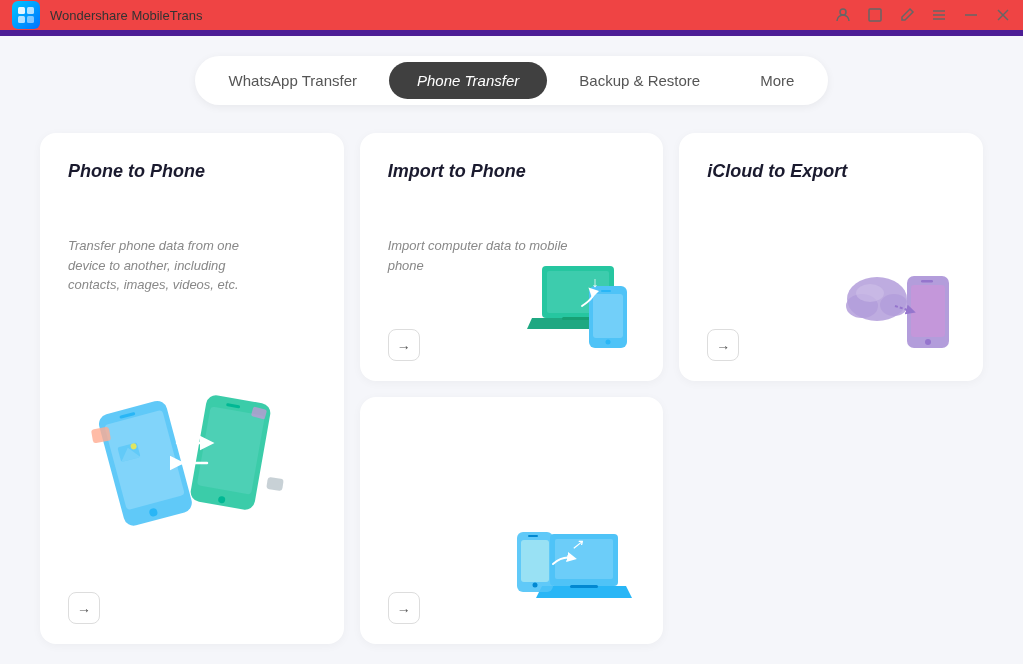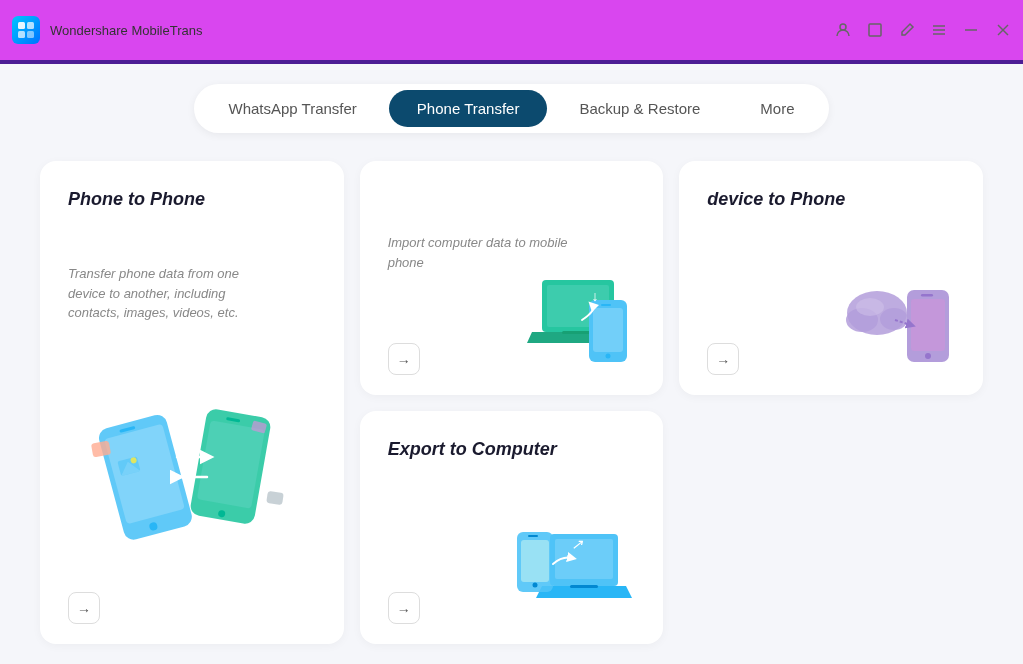--- a/index.html
+++ b/index.html
@@ -8,26 +8,26 @@
       background: #f0f2f5;
       width: 1023px;
       height: 664px;
       overflow: hidden;
       display: flex;
       flex-direction: column;
     }
 
     
     .titlebar {
-      background: #d946ef;
-      height: 64px;
+      background: #ef4444;
+      height: 36px;
       display: flex;
       align-items: center;
       padding: 0 12px;
-      border-bottom: 4px solid #4c1d95;
+      border-bottom: 6px solid #4c1d95;
       flex-shrink: 0;
     }
     .titlebar-logo {
       width: 28px;
       height: 28px;
       border-radius: 6px;
       background: linear-gradient(135deg, #00c6ff, #0072ff);
       display: flex;
       align-items: center;
       justify-content: center;
@@ -82,22 +82,23 @@
       padding: 10px 28px;
       border-radius: 25px;
       font-size: 15px;
       font-weight: 500;
       cursor: pointer;
       color: #555;
       transition: all 0.2s;
       white-space: nowrap;
     }
     .nav-tab.active {
-      background: #0c4a6e;
+      background: #404040;
       color: white;
+      font-style: italic;
     }
 
     
     .cards-grid {
       display: grid;
       grid-template-columns: 1fr 1fr 1fr;
       grid-template-rows: 1fr 1fr;
       gap: 16px;
       flex: 1;
       font-style: italic;
@@ -262,20 +263,21 @@
             <polygon points="42,105 52,93 62,105" fill="#81d4fa" opacity="0.7"></polygon>
             <circle cx="58" cy="93" r="3" fill="#ffeb3b" opacity="0.8"></circle>
           </g>
         </svg>
       </div>
 
       <div class="card-arrow">→</div>
     </div>
 
     <div class="card" style="position:relative; overflow:hidden;">
+      <div class="card-title">Import to Phone</div>
       <div class="card-desc">Import computer data to mobile phone</div>
       <div class="card-arrow" style="margin-top: auto;">→</div>
 
       <div class="illus-container">
         <svg width="130" height="110" viewBox="0 0 130 110">
 
           <g transform="translate(10, 10)">
 
             <rect x="15" y="5" width="72" height="52" rx="4" fill="#26c6a0"></rect>
             <rect x="20" y="10" width="62" height="42" rx="2" fill="#4dd0b5" opacity="0.6"></rect>
@@ -298,21 +300,21 @@
               <path d="M0,0 L5,2.5 L0,5 Z" fill="white"></path>
             </marker>
           </defs>
 
           <text x="78" y="36" font-size="14" fill="white" text-anchor="middle">↓</text>
         </svg>
       </div>
     </div>
 
     <div class="card" style="position:relative; overflow:hidden;">
-      <div class="card-title">device to Phone</div>
+      <div class="card-title">iCloud to Export</div>
       <div class="card-arrow" style="margin-top: auto;">→</div>
 
       <div class="illus-container">
         <svg width="130" height="110" viewBox="0 0 130 110">
 
           <g transform="translate(70, 25)">
             <rect x="0" y="0" width="42" height="72" rx="7" fill="#b39ddb"></rect>
             <rect x="4" y="9" width="34" height="52" rx="3" fill="#ce93d8" opacity="0.6"></rect>
             <rect x="14" y="4" width="12" height="2.5" rx="1.2" fill="#9575cd"></rect>
             <circle cx="21" cy="66" r="3" fill="#9575cd"></circle>
@@ -330,21 +332,20 @@
           <defs>
             <marker id="arr4" markerWidth="5" markerHeight="5" refX="2.5" refY="2.5" orient="auto">
               <path d="M0,0 L5,2.5 L0,5 Z" fill="#9575cd"></path>
             </marker>
           </defs>
         </svg>
       </div>
     </div>
 
     <div class="card" style="position:relative; overflow:hidden;">
-      <div class="card-title">Export to Computer</div>
       <div class="card-arrow" style="margin-top: auto;">→</div>
 
       <div class="illus-container">
         <svg width="140" height="110" viewBox="0 0 140 110">
 
           <g transform="translate(35, 20)">
             <rect x="8" y="0" width="68" height="52" rx="4" fill="#4fc3f7"></rect>
             <rect x="13" y="5" width="58" height="40" rx="2" fill="#81d4fa" opacity="0.6"></rect>
             <path d="M0 52 L84 52 L90 64 L-6 64 Z" fill="#29b6f6"></path>
             <rect x="28" y="51" width="28" height="3" rx="1.5" fill="#0288d1"></rect>

